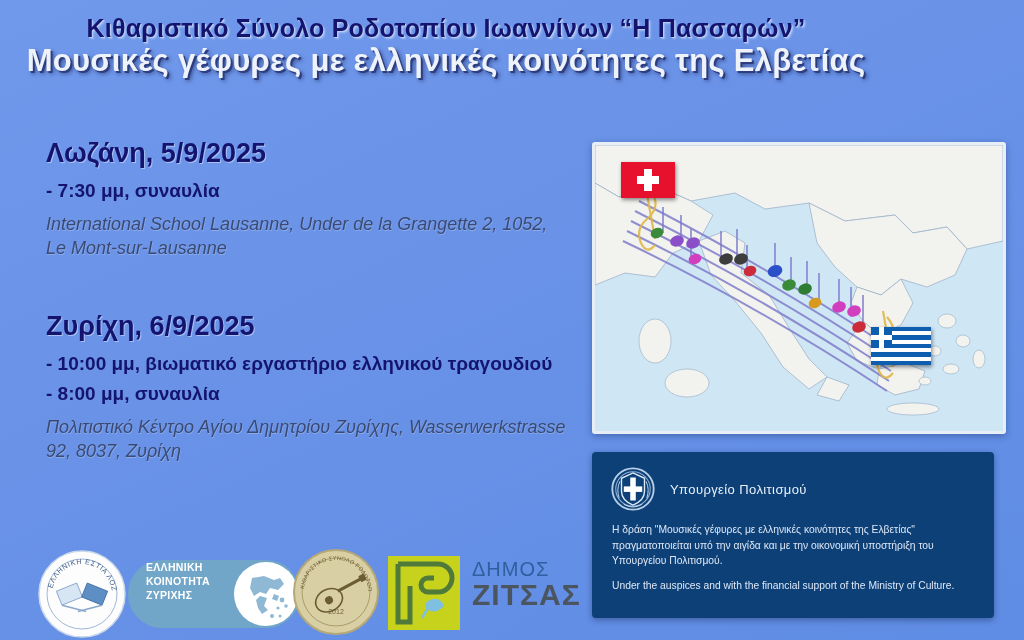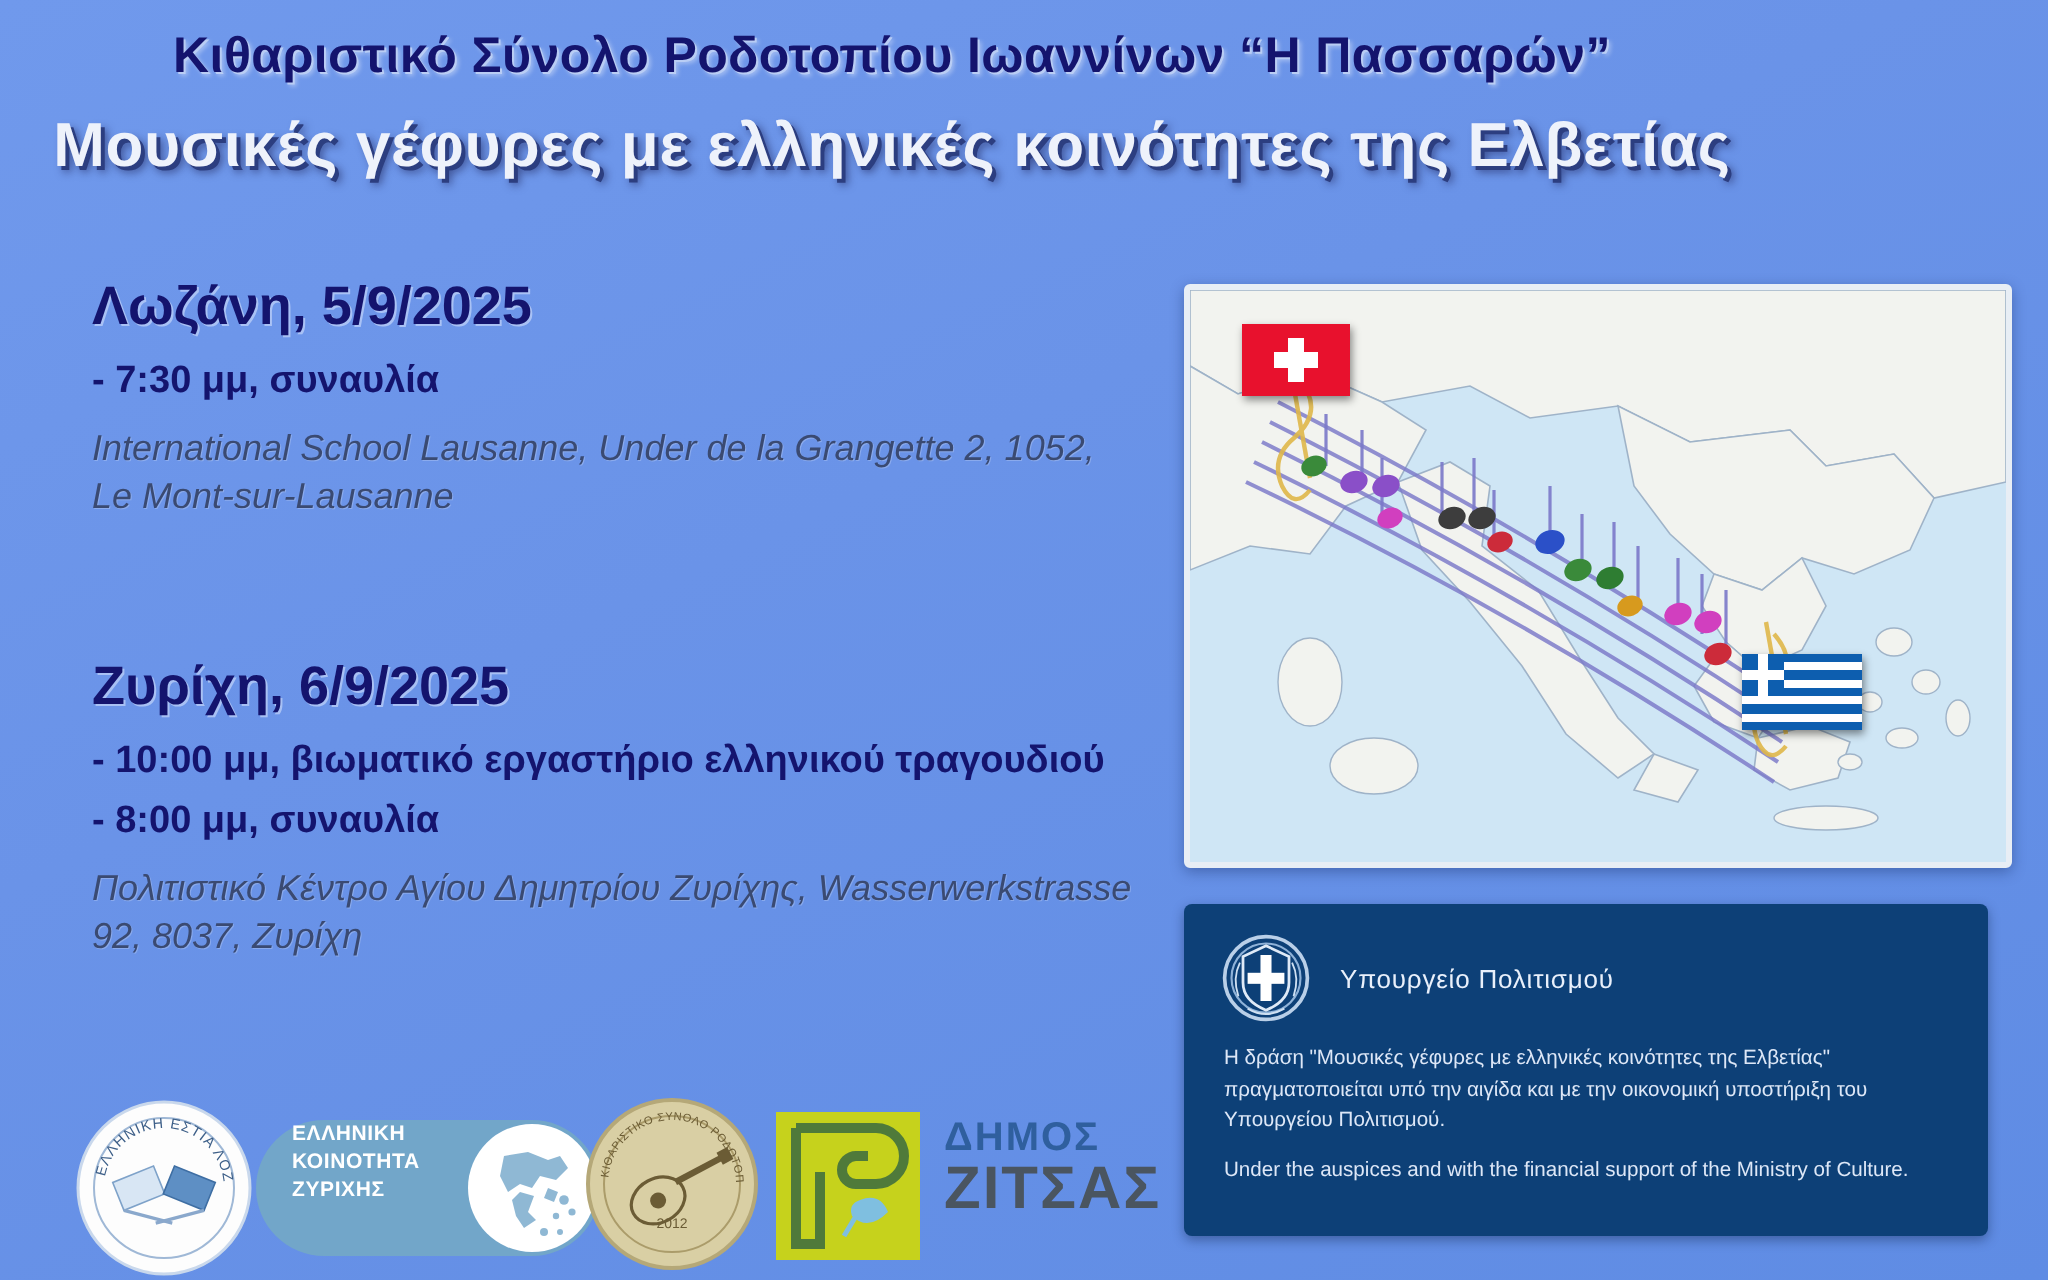--- a/index.html
+++ b/index.html
@@ -13,21 +13,21 @@
     background:linear-gradient(155deg,#7099ec 0%,#6a93e8 40%,#5f8ce4 100%);}
 
   
   .header{position:absolute;left:0;top:14px;width:892px;text-align:center;}
   .title1{
     font-size:25px;font-weight:bold;color:#14146e;letter-spacing:.2px;
     text-shadow:1px 1px 0 #b9cdf4, 2px 2px 2px rgba(255,255,255,.35);
     white-space:nowrap;
   }
   .title2{
-    margin-top:12px;
+    margin-top:0;
     font-size:31px;font-weight:bold;color:#eef2fb;letter-spacing:.3px;
     text-shadow:2px 2px 0 #2c3e80, 3px 3px 4px rgba(20,20,70,.55);
     white-space:nowrap;
   }
 
   
   .left{position:absolute;left:46px;top:138px;width:520px;}
   .city{
     font-size:27px;font-weight:bold;color:#14146e;
     text-shadow:1px 1px 0 rgba(230,238,255,.5);
@@ -35,21 +35,21 @@
   }
   .line{
     font-size:19px;font-weight:bold;color:#14146e;
     margin:0 0 6px 0;line-height:1.28;
   }
   .addr{
     font-size:18px;font-style:italic;color:#3a4a72;
     line-height:1.32;margin:10px 0 0 0;
     text-shadow:.5px .5px 0 rgba(255,255,255,.22);
   }
-  .block2{margin-top:67px;}
+  .block2{margin-top:50px;}
 
   
   .mapframe{
     position:absolute;left:592px;top:142px;width:408px;height:286px;
     background:#eef3f7;border:3px solid #e8eef5;border-radius:3px;
     box-shadow:0 2px 7px rgba(10,30,80,.35);
     overflow:hidden;
   }
   .mapframe svg{display:block;width:100%;height:100%;}
   .flagbox{position:absolute;box-shadow:1px 2px 4px rgba(0,0,0,.45);}
@@ -89,21 +89,21 @@
 
   .zur-pill{width:100%;height:100%;background:#72a6c9;border-radius:34px;
     display:flex;}
   .zur-text{font-size:10.5px;line-height:1.35;color:#fff;font-weight:bold;
     padding-left:18px;letter-spacing:.3px;white-space:pre-line;}
   .zur-circle{position:absolute;right:2px;top:2px;width:64px;height:64px;
     background:#fff;border-radius:50%;}
 
   .zit-mark{position:absolute;left:0;top:0;width:72px;height:74px;background:#c6d21c;}
   .zit-txt{position:absolute;left:84px;top:2px;}
-  .zit-1{font-size:20px;color:#2f5f9e;font-weight:bold;letter-spacing:1px;}
+  .zit-1{font-size:20px;color:#2f5f9e;font-weight:normal;letter-spacing:1px;}
   .zit-2{font-size:30px;color:#4a5560;font-weight:bold;letter-spacing:1px;
     margin-top:-3px;}
 </style>
 </head>
 <body>
 
 <div class="poster">
 
   <div class="header">
     <div class="title1">Κιθαριστικό Σύνολο Ροδοτοπίου Ιωαννίνων “Η Πασσαρών”</div>

